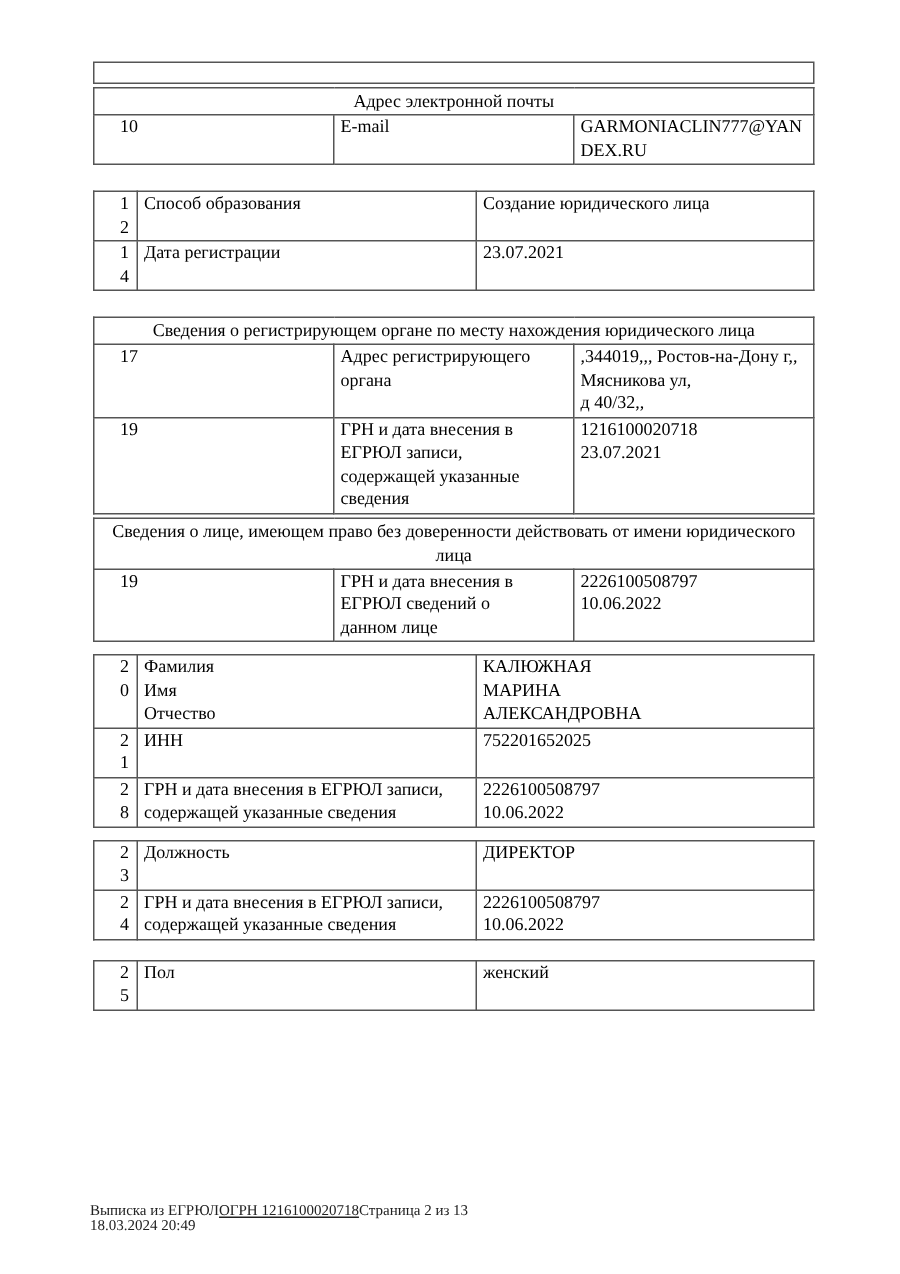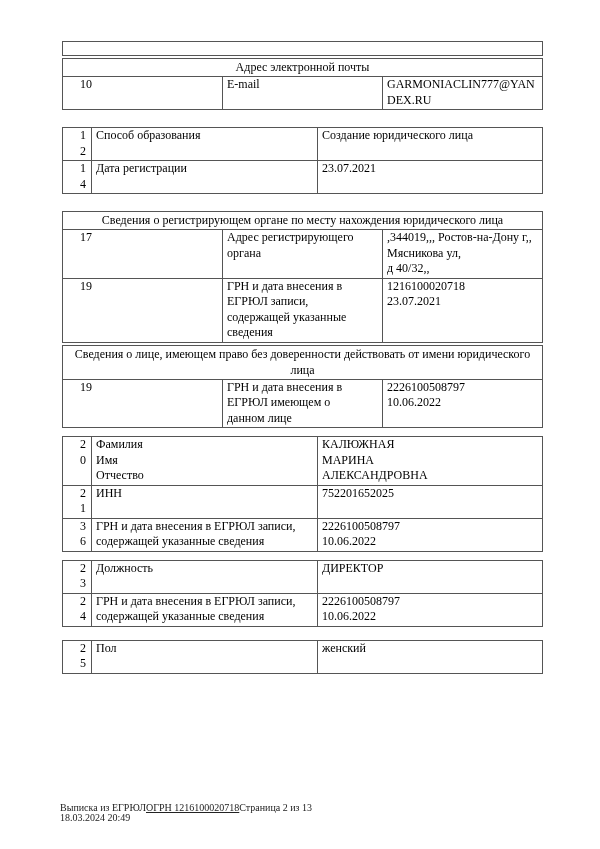--- a/index.html
+++ b/index.html
@@ -128,21 +128,21 @@
     </div>
 
     <div class="sect mb8">
       <table>
         <tbody>
             <tr>
           <td class="title" colspan="3">Сведения о лице, имеющем право без доверенности действовать от имени юридического лица</td>
         </tr>
         <tr>
           <td class="num">19</td>
-          <td class="label">ГРН и дата внесения в ЕГРЮЛ имеющем о
+          <td class="label">ГРН и дата внесения в ЕГРЮЛ сведений о
 данном лице</td>
           <td class="value">2226100508797
 10.06.2022</td>
         </tr>
       </tbody>
         </table>
     </div>
 
     <div class="sect mb8">
       <table>
@@ -155,21 +155,21 @@
           <td class="value">КАЛЮЖНАЯ
 МАРИНА
 АЛЕКСАНДРОВНА</td>
         </tr>
         <tr>
           <td class="num">21</td>
           <td class="label">ИНН</td>
           <td class="value">752201652025</td>
         </tr>
         <tr>
-          <td class="num">36</td>
+          <td class="num">28</td>
           <td class="label">ГРН и дата внесения в ЕГРЮЛ записи,
 содержащей указанные сведения</td>
           <td class="value">2226100508797
 10.06.2022</td>
         </tr>
       </tbody>
         </table>
     </div>
 
     <div class="sect mb13">

